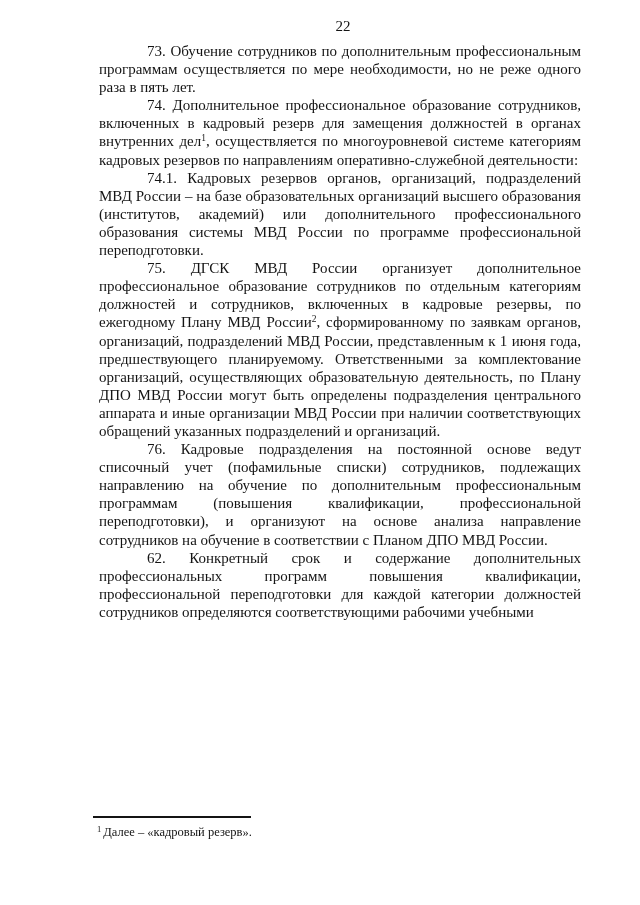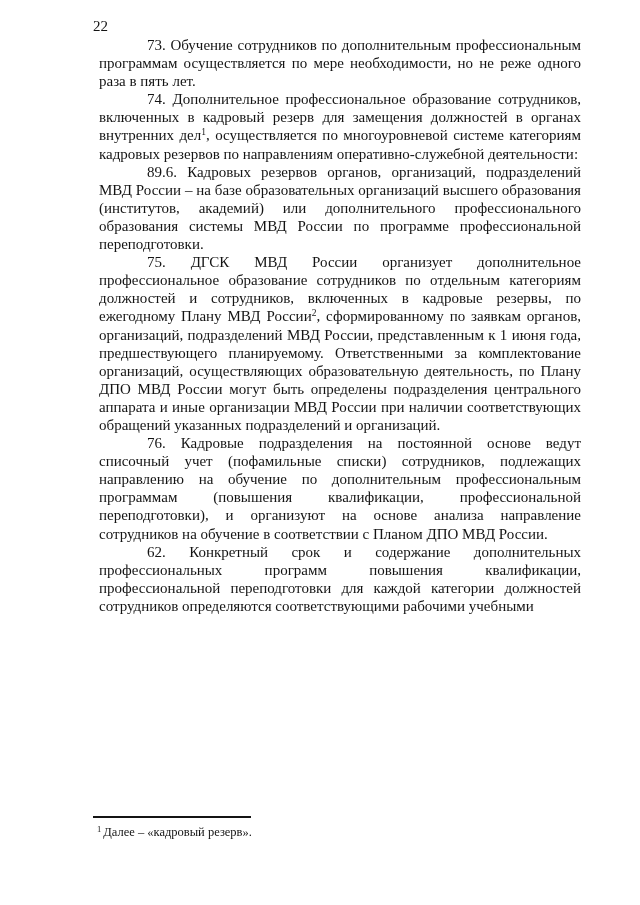--- a/index.html
+++ b/index.html
@@ -12,28 +12,29 @@
     width: 640px;
     height: 905px;
     background: #ffffff;
     font-family: "Liberation Serif", serif;
     color: #141414;
     overflow: hidden;
   }
   .page-number {
     position: absolute;
     top: 17px;
-    left: 93px;
+    left: 102px;
     width: 482px;
+    text-align: center;
     font-size: 15px;
     line-height: 18px;
   }
   .body-text {
     position: absolute;
-    top: 36px;
+    top: 42px;
     left: 99px;
     width: 482px;
     font-size: 15px;
     line-height: 18.1px;
     text-align: justify;
   }
   .para {
     margin: 0;
     padding: 0;
     text-indent: 48px;
@@ -71,21 +72,21 @@
 </head>
 <body>
 
 <div class="page">
 
   <div class="page-number">22</div>
 
   <div class="body-text">
     <p class="para"><span>73. Обучение сотрудников по дополнительным профессиональным программам осуществляется по мере необходимости, но не реже одного раза в пять лет.</span></p>
     <p class="para"><span>74. Дополнительное профессиональное образование сотрудников, включенных в кадровый резерв для замещения должностей в органах внутренних дел</span><sup>1</sup><span>, осуществляется по многоуровневой системе категориям кадровых резервов по направлениям оперативно-служебной деятельности:</span></p>
-    <p class="para"><span>89.6. Кадровых резервов органов, организаций, подразделений МВД России – на базе образовательных организаций высшего образования (институтов, академий) или дополнительного профессионального образования системы МВД России по программе профессиональной переподготовки.</span></p>
+    <p class="para"><span>74.1. Кадровых резервов органов, организаций, подразделений МВД России – на базе образовательных организаций высшего образования (институтов, академий) или дополнительного профессионального образования системы МВД России по программе профессиональной переподготовки.</span></p>
     <p class="para"><span>75. ДГСК МВД России организует дополнительное профессиональное образование сотрудников по отдельным категориям должностей и сотрудников, включенных в кадровые резервы, по ежегодному Плану МВД России</span><sup>2</sup><span>, сформированному по заявкам органов, организаций, подразделений МВД России, представленным к 1 июня года, предшествующего планируемому. Ответственными за комплектование организаций, осуществляющих образовательную деятельность, по Плану ДПО МВД России могут быть определены подразделения центрального аппарата и иные организации МВД России при наличии соответствующих обращений указанных подразделений и организаций.</span></p>
     <p class="para"><span>76. Кадровые подразделения на постоянной основе ведут списочный учет (пофамильные списки) сотрудников, подлежащих направлению на обучение по дополнительным профессиональным программам (повышения квалификации, профессиональной переподготовки), и организуют на основе анализа направление сотрудников на обучение в соответствии с Планом ДПО МВД России.</span></p>
     <p class="para"><span>62. Конкретный срок и содержание дополнительных профессиональных программ повышения квалификации, профессиональной переподготовки для каждой категории должностей сотрудников определяются соответствующими рабочими учебными</span></p>
   </div>
 
   <div class="footnotes">
     <div class="fn-sep"></div>
     <div class="footnote"><sup>1</sup><span>Далее – «кадровый резерв».</span></div>
   </div>
 

